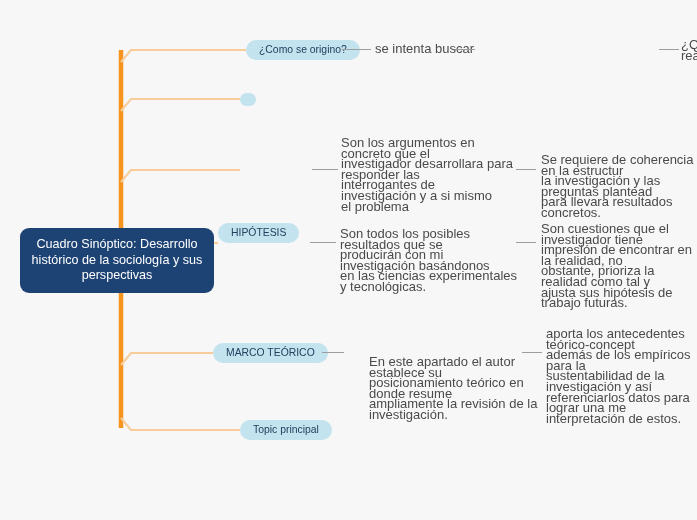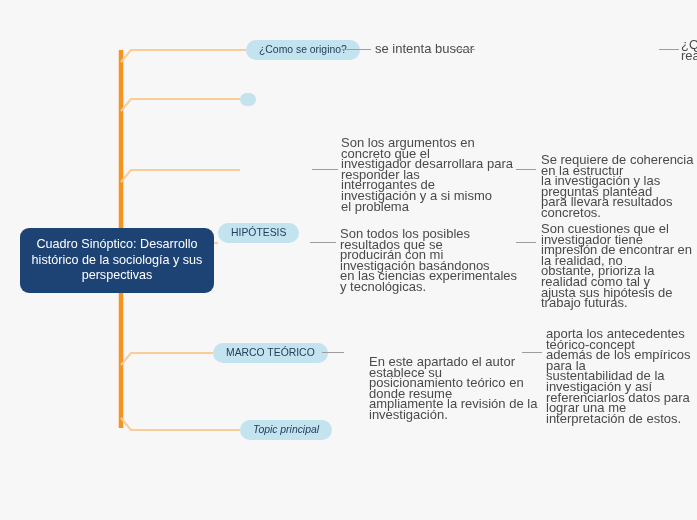--- a/index.html
+++ b/index.html
@@ -160,17 +160,17 @@
   <div class="note" style="left:345px; top:357px; width:176px;margin-left:24px;">En este apartado el autor establece su
 posicionamiento teórico en donde resume
 ampliamente la revisión de la investigación.</div>
   <div class="gconn" style="left:522px; top:352px; width:20px;"></div>
   <div class="note" style="left:546px; top:329px; width:158px;">aporta los antecedentes teórico-concept
 además de los empíricos para la
 sustentabilidad de la investigación y así
 referenciarlos datos para lograr una me
 interpretación de estos.</div>
 
-  <div class="pill" style="left:240px; top:420px;font-style:italic;">
+  <div class="pill" style="left:240px; top:420px;">
     <span>Topic principal</span>
   </div>
 
 </div>
 
 </body></html>

